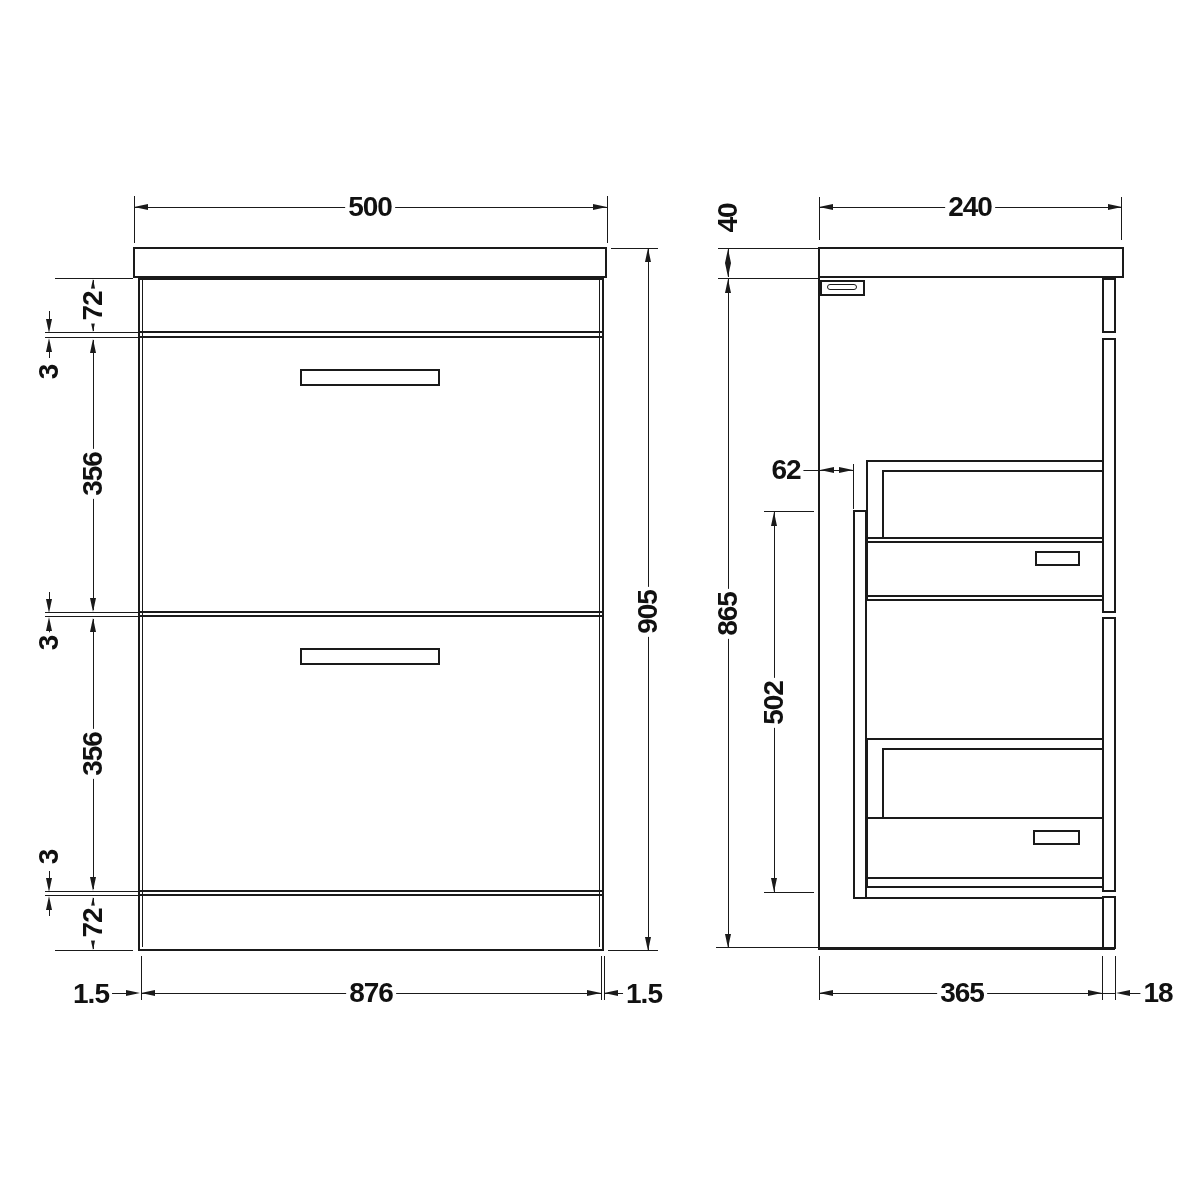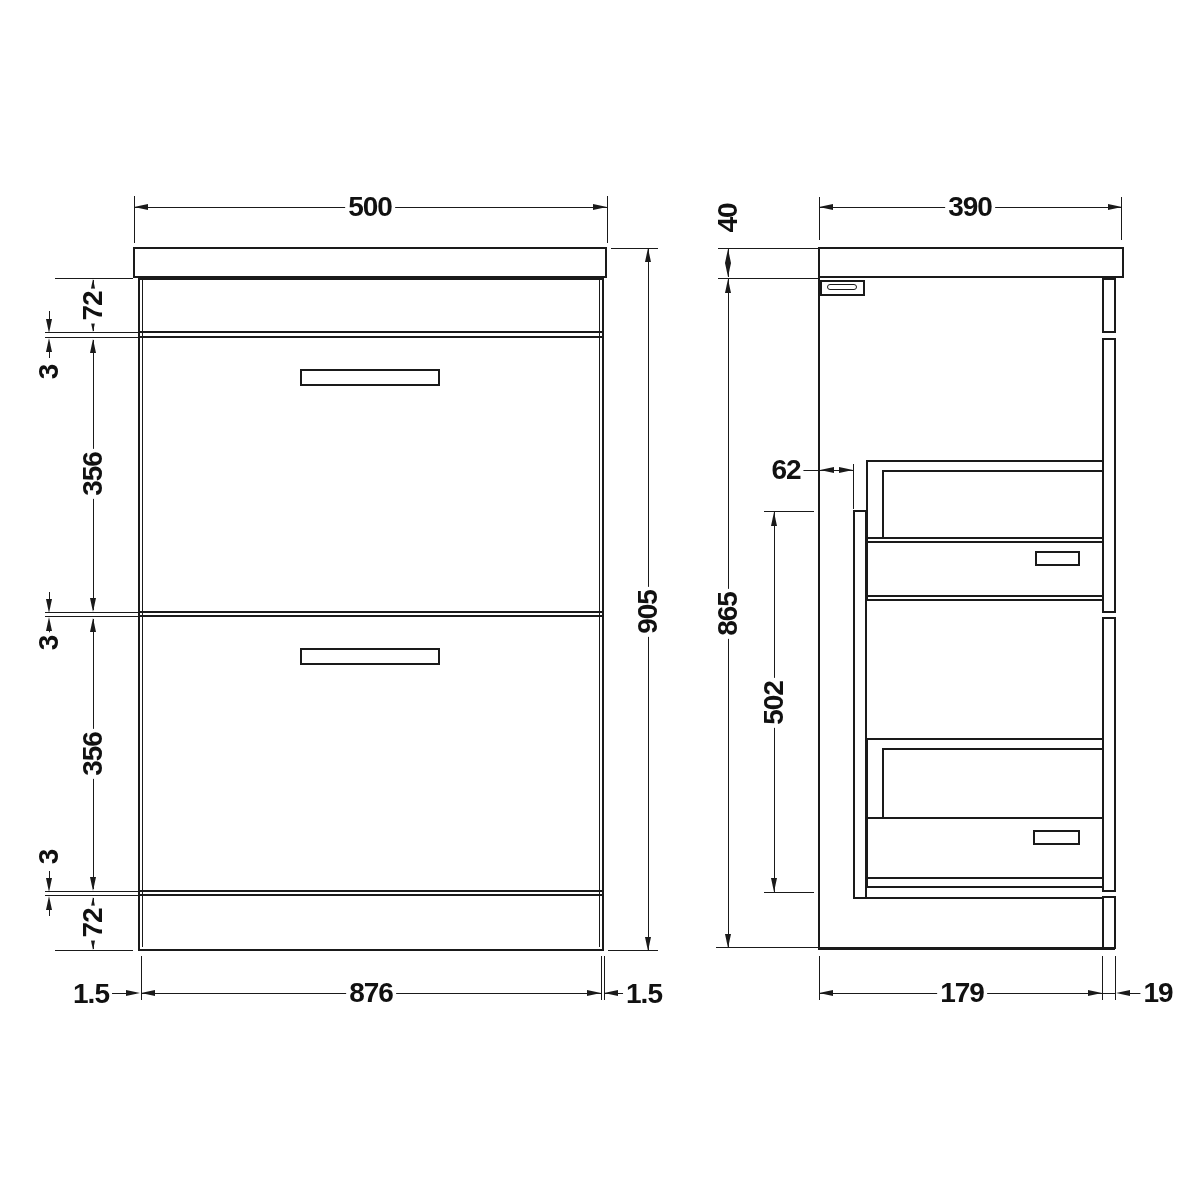--- a/index.html
+++ b/index.html
@@ -157,21 +157,21 @@
     <div class="st" style="left:866px;top:817px;width:236px;height:1.5px;"></div>
     <div class="bx" style="left:1033px;top:830px;width:43px;height:11px;"></div>
     <div class="st" style="left:866px;top:877px;width:236px;height:1.5px;"></div>
     <div class="st" style="left:866px;top:886px;width:236px;height:2px;"></div>
 
     <div class="st" style="left:819px;top:197px;width:1px;height:43px;"></div>
     <div class="st" style="left:1121px;top:197px;width:1px;height:43px;"></div>
     <div class="st" style="left:819px;top:207px;width:303px;height:1px;"></div>
     <div class="ar aL" style="left:819px;top:203.5px;"></div>
     <div class="ar aR" style="left:1108px;top:203.5px;"></div>
-    <div class="dim" style="left:970px;top:207px;">390</div>
+    <div class="dim" style="left:970px;top:207px;">240</div>
 
     <div class="st" style="left:718px;top:248px;width:100px;height:1px;"></div>
     <div class="st" style="left:718px;top:278px;width:100px;height:1px;"></div>
     <div class="st" style="left:728px;top:249px;width:1px;height:28px;"></div>
     <div class="ar aU" style="left:724.5px;top:249px;"></div>
     <div class="ar aD" style="left:724.5px;top:263px;"></div>
     <div class="dim rot" style="left:728px;top:218px;">40</div>
 
     <div class="st" style="left:728px;top:279px;width:1px;height:669px;"></div>
     <div class="ar aU" style="left:724.5px;top:279px;"></div>
@@ -191,20 +191,20 @@
     <div class="ar aU" style="left:770.5px;top:512px;"></div>
     <div class="ar aD" style="left:770.5px;top:878px;"></div>
     <div class="dim rot" style="left:774px;top:703px;">502</div>
 
     <div class="st" style="left:819px;top:956px;width:1px;height:44px;"></div>
     <div class="st" style="left:1102px;top:956px;width:1px;height:44px;"></div>
     <div class="st" style="left:1115px;top:956px;width:1px;height:44px;"></div>
     <div class="st" style="left:819px;top:993px;width:283px;height:1px;"></div>
     <div class="ar aL" style="left:819px;top:989.5px;"></div>
     <div class="ar aR" style="left:1088px;top:989.5px;"></div>
-    <div class="dim" style="left:962px;top:993px;">179</div>
+    <div class="dim" style="left:962px;top:993px;">365</div>
     <div class="st" style="left:1102px;top:993px;width:14px;height:1px;"></div>
     <div class="ar aL" style="left:1116px;top:989.5px;"></div>
     <div class="st" style="left:1130px;top:993px;width:12px;height:1px;"></div>
-    <div class="dim" style="left:1158px;top:993px;">19</div>
+    <div class="dim" style="left:1158px;top:993px;">18</div>
   </div>
 
 </div>
 
 </body></html>

